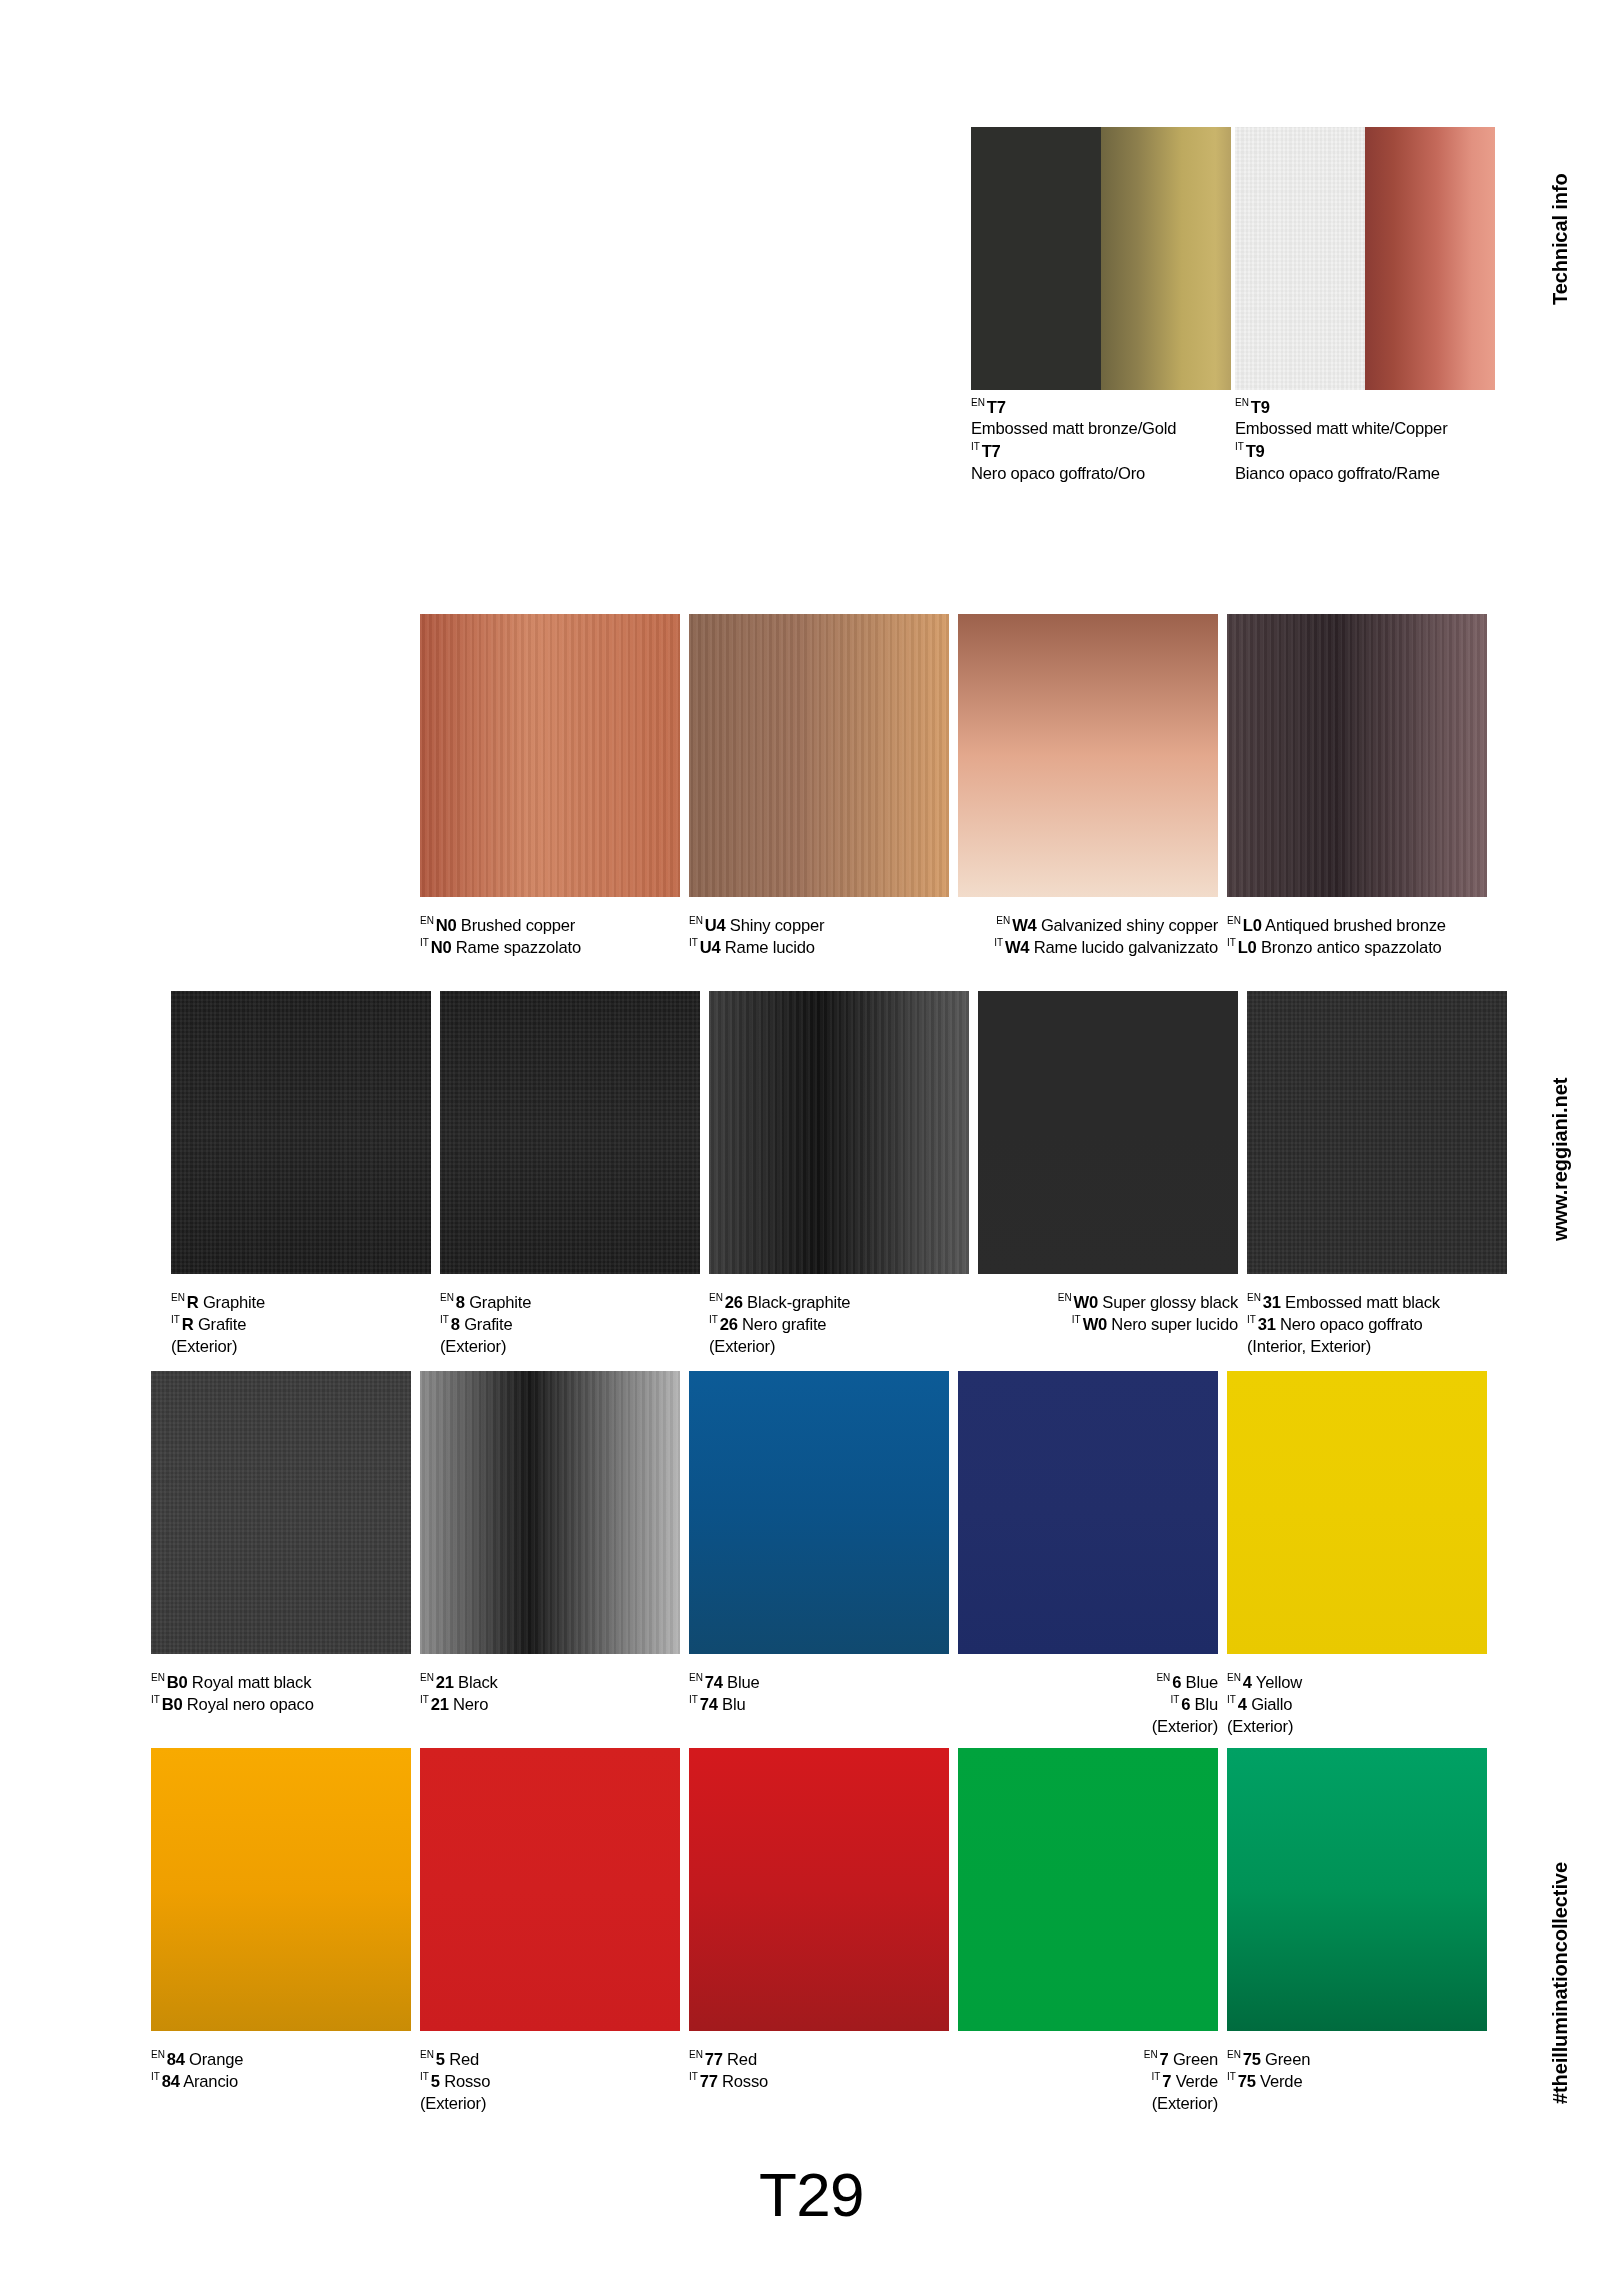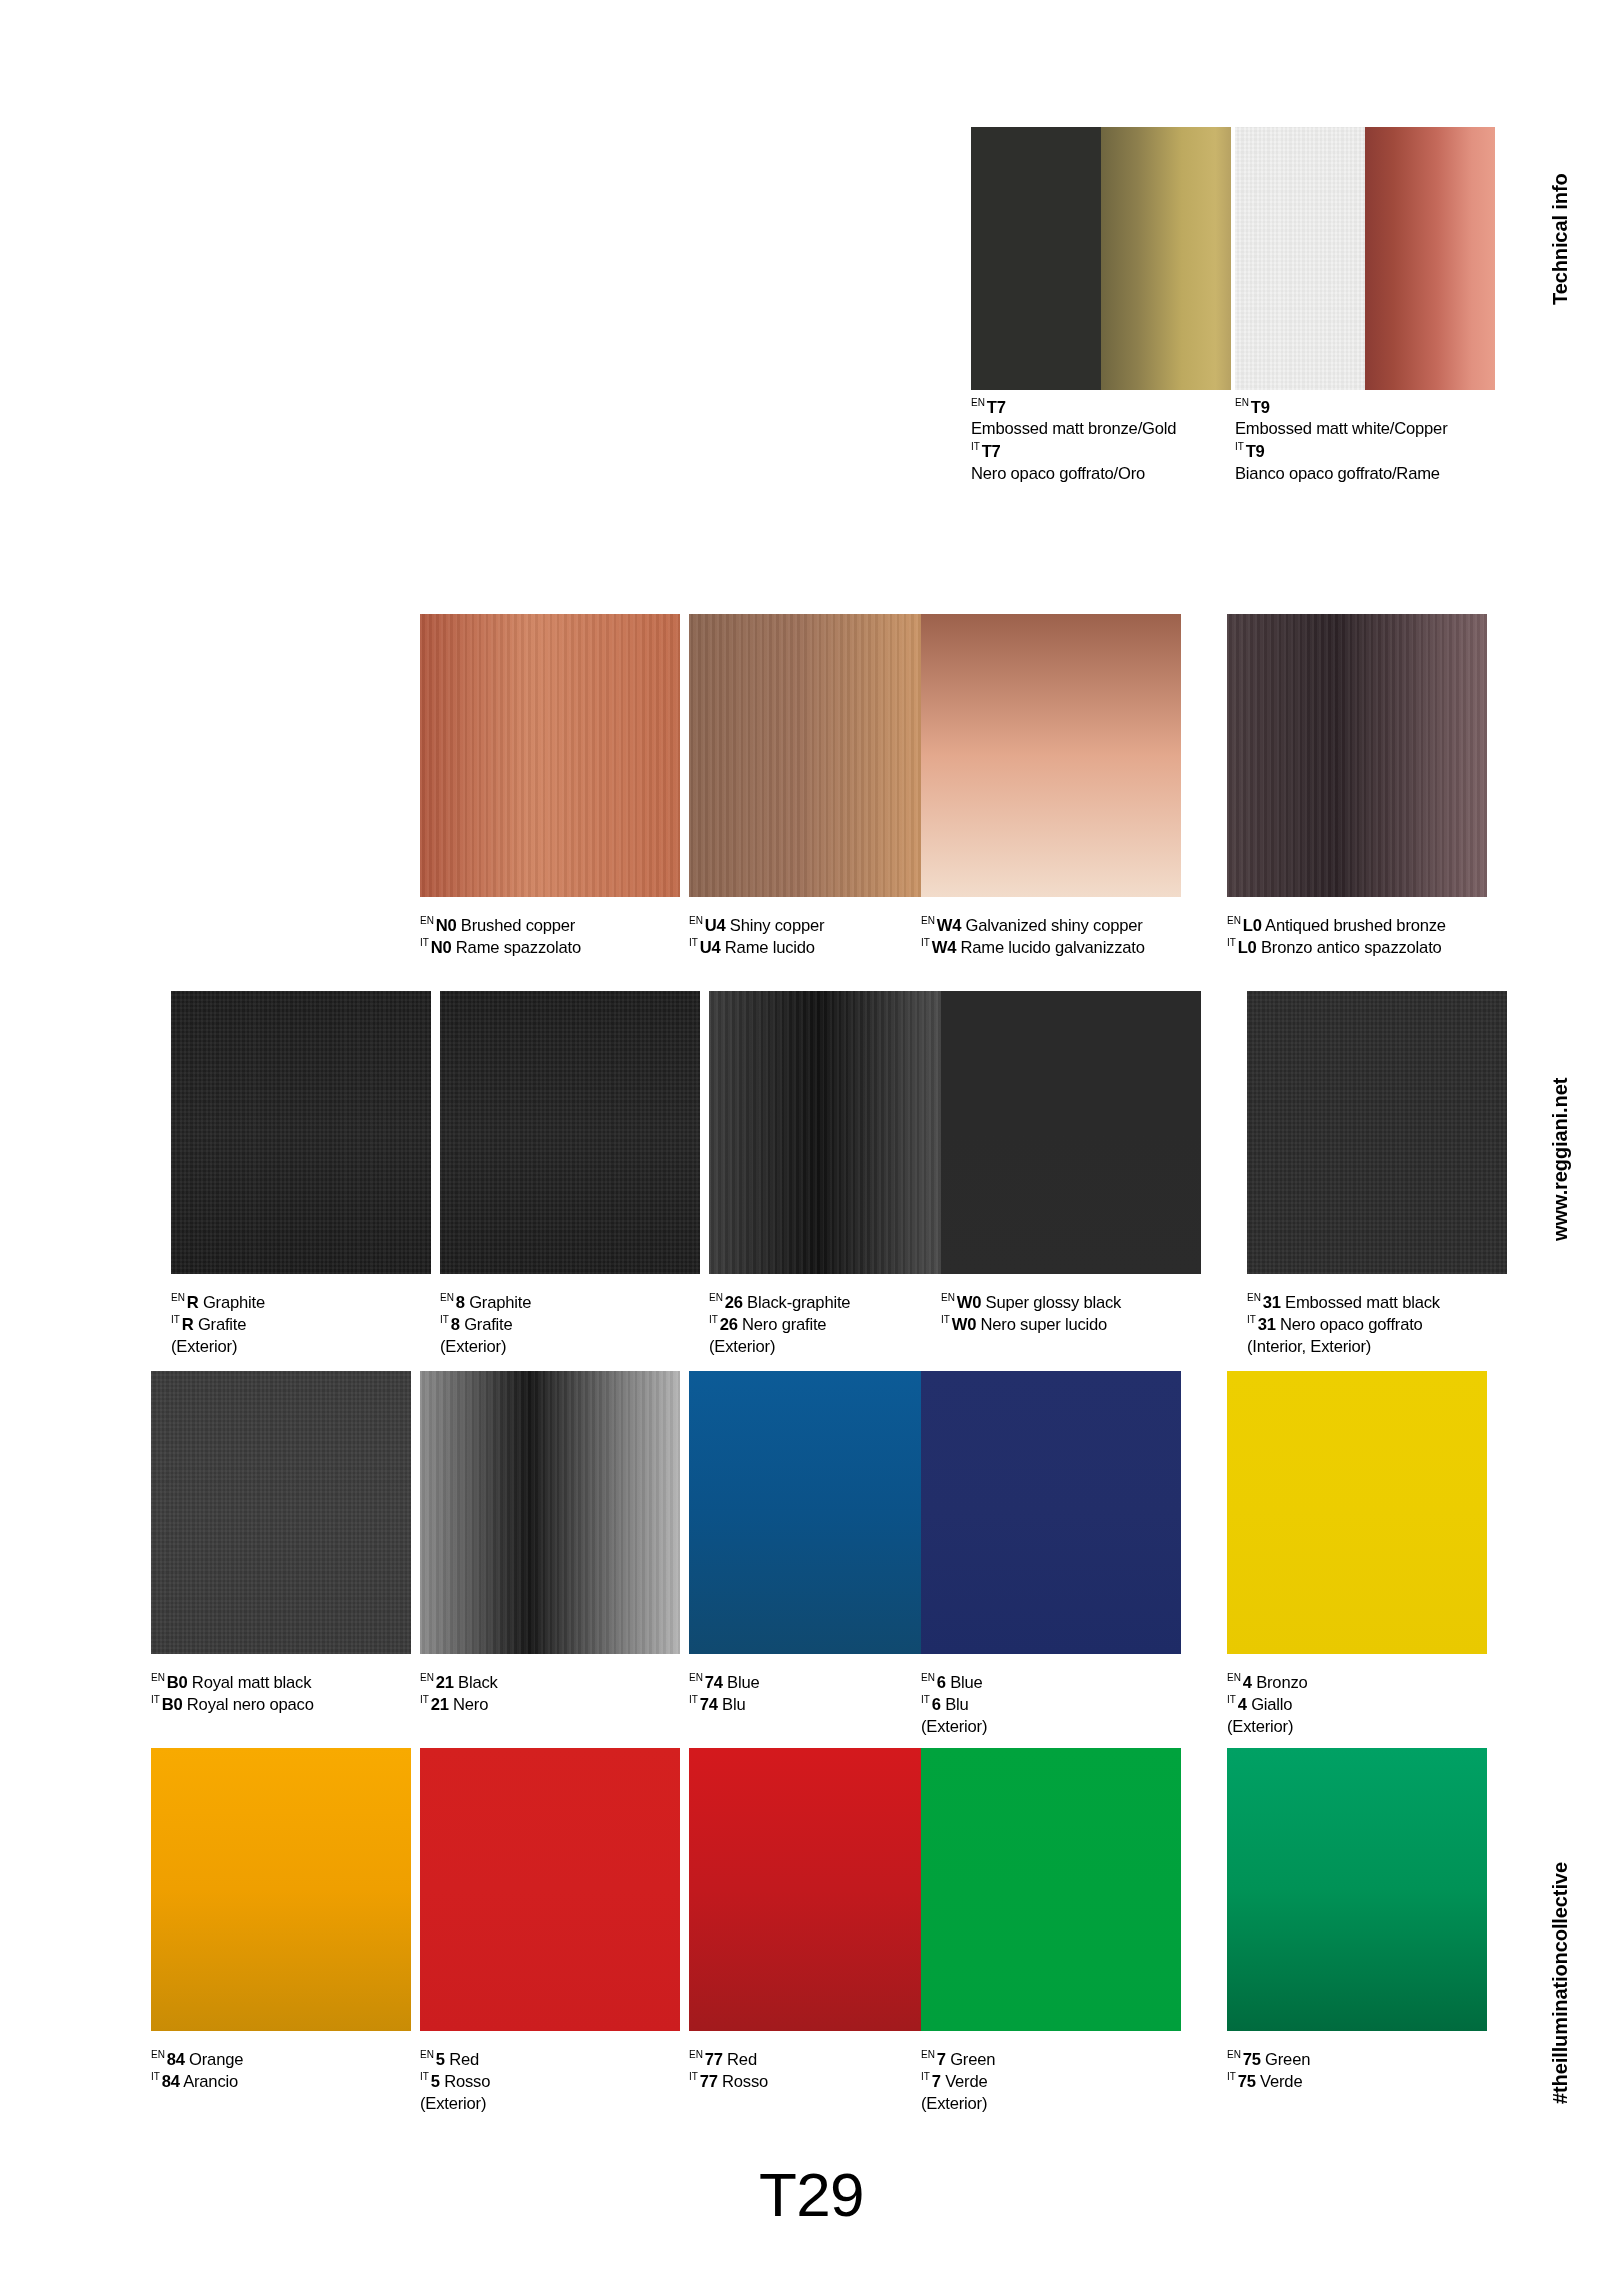--- a/index.html
+++ b/index.html
@@ -81,21 +81,21 @@
   }
   .grid-row { position: relative; }
   .cell {
     position: absolute;
     top: 0;
     width: 260px;
   }
   .cell.k0 { left: 0px; }
   .cell.k1 { left: 269px; }
   .cell.k2 { left: 538px; }
-  .cell.k3 { left: 770px; }
+  .cell.k3 { left: 807px; text-align: right; }
   .cell.k4 { left: 1076px; }
   .swatch {
     width: 260px;
     height: 283px;
   }
   .cell .label { margin-top: 17px; }
 
   
   .vtext {
     position: absolute;
@@ -292,21 +292,21 @@
         <div class="swatch" style="background: linear-gradient(rgb(35, 47, 107) 0%, rgb(34, 46, 105) 50%, rgb(30, 43, 102) 100%);"></div>
         <div class="label">
           <span class="lrow"><span class="lang">EN</span><span class="code">6</span> <span class="nm">Blue</span></span>
           <span class="lrow"><span class="lang">IT</span><span class="code">6</span> <span class="nm">Blu</span></span>
           <span class="extra">(Exterior)</span>
         </div>
       </div>
       <div class="cell k4">
         <div class="swatch" style="background: linear-gradient(rgb(237, 207, 0) 0%, rgb(236, 205, 0) 50%, rgb(233, 201, 0) 100%);"></div>
         <div class="label">
-          <span class="lrow"><span class="lang">EN</span><span class="code">4</span> <span class="nm">Bronzo</span></span>
+          <span class="lrow"><span class="lang">EN</span><span class="code">4</span> <span class="nm">Yellow</span></span>
           <span class="lrow"><span class="lang">IT</span><span class="code">4</span> <span class="nm">Giallo</span></span>
           <span class="extra">(Exterior)</span>
         </div>
       </div>
     </div>
     <div class="grid-row" style="position: absolute; left: 0px; top: 1134px; width: 1339px; height: 377px;">
       <div class="cell k0">
         <div class="swatch" style="background: linear-gradient(rgb(248, 170, 0) 0%, rgb(239, 159, 0) 50%, rgb(201, 140, 6) 100%);"></div>
         <div class="label">
           <span class="lrow"><span class="lang">EN</span><span class="code">84</span> <span class="nm">Orange</span></span>

